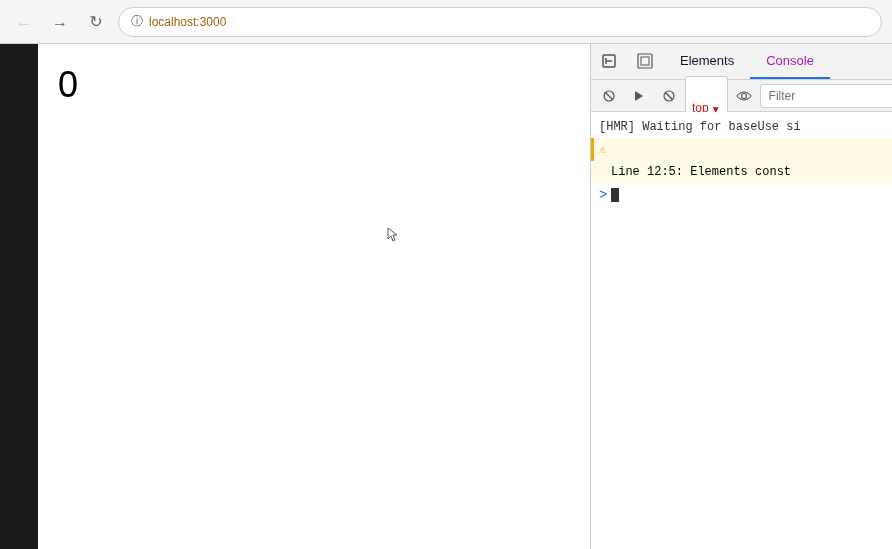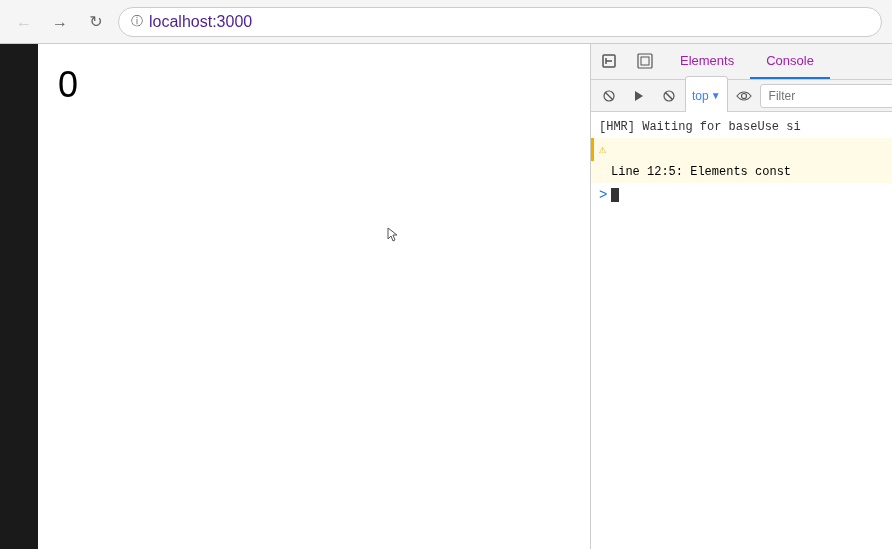--- a/index.html
+++ b/index.html
@@ -52,22 +52,22 @@
       gap: 6px;
       color: #333;
     }
 
     .address-bar .lock-icon {
       color: #666;
       font-size: 12px;
     }
 
     .address-text {
-      font-size: 16px;
-      color: #4c1d95;
+      font-size: 12px;
+      color: #a16207;
     }
 
     
     .content-area {
       flex: 1;
       display: flex;
       overflow: hidden;
     }
 
     
@@ -152,21 +152,21 @@
     }
 
     .dt-tab {
       padding: 0 16px;
       height: 36px;
       display: flex;
       align-items: center;
       cursor: pointer;
       font-size: 13px;
       font-family: Arial, sans-serif;
-      color: #a21caf;
+      color: #0f172a;
       border-bottom: 2px solid transparent;
     }
 
     .dt-tab.active {
       color: #a21caf;
       border-bottom: 2px solid #1a73e8;
     }
 
     .devtools-console-toolbar {
       height: 32px;
@@ -187,31 +187,31 @@
       cursor: pointer;
       color: #555;
       font-size: 12px;
       border: none;
       background: none;
       border-radius: 2px;
     }
 
     .top-dropdown {
       display: flex;
-      align-items: center;
+      align-items: flex-end;
       gap: 2px;
       padding: 0 6px;
       height: 40px;
       border: 1px solid #ccc;
       border-radius: 3px;
       background: white;
       cursor: pointer;
       font-size: 12px;
       font-family: Arial, sans-serif;
-      color: #3b82f6;
+      color: #b91c1c;
     }
 
     .eye-icon-btn {
       width: 28px;
       height: 28px;
       display: flex;
       align-items: center;
       justify-content: center;
       cursor: pointer;
       color: #555;

